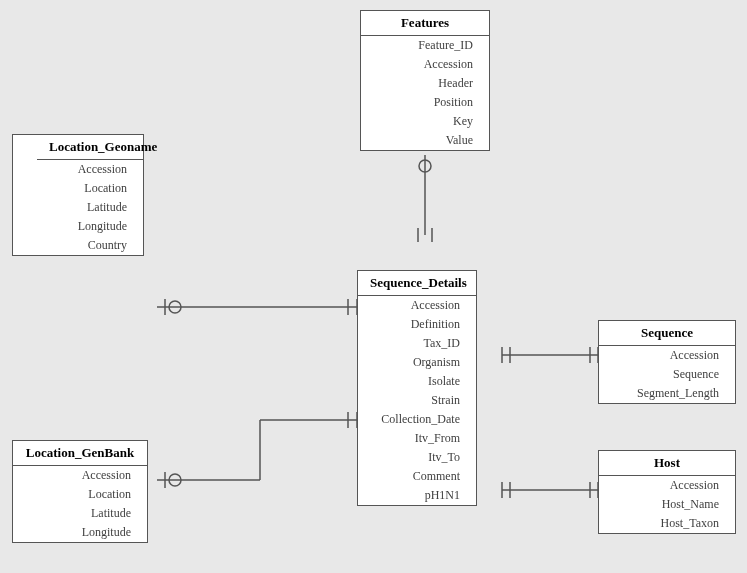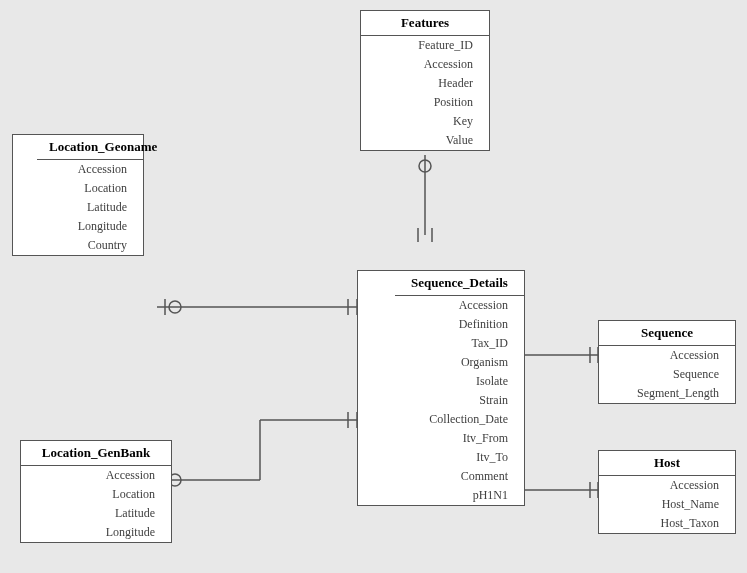--- a/index.html
+++ b/index.html
@@ -103,21 +103,21 @@
   <div class="entity-box" style="left:360px; top:10px; width:130px;">
     <div class="entity-header">Features</div>
     <div class="entity-field">Feature_ID</div>
     <div class="entity-field">Accession</div>
     <div class="entity-field">Header</div>
     <div class="entity-field">Position</div>
     <div class="entity-field">Key</div>
     <div class="entity-field">Value</div>
   </div>
 
-  <div class="entity-box" style="left:357px; top:270px; width:168px;padding-left:37px;">
+  <div class="entity-box" style="left:357px; top:270px; width:120px;">
     <div class="entity-header">Sequence_Details</div>
     <div class="entity-field">Accession</div>
     <div class="entity-field">Definition</div>
     <div class="entity-field">Tax_ID</div>
     <div class="entity-field">Organism</div>
     <div class="entity-field">Isolate</div>
     <div class="entity-field">Strain</div>
     <div class="entity-field">Collection_Date</div>
     <div class="entity-field">Itv_From</div>
     <div class="entity-field">Itv_To</div>
@@ -127,21 +127,21 @@
 
   <div class="entity-box" style="left:12px; top:134px; width:132px;padding-left:24px;">
     <div class="entity-header">Location_Geoname</div>
     <div class="entity-field">Accession</div>
     <div class="entity-field">Location</div>
     <div class="entity-field">Latitude</div>
     <div class="entity-field">Longitude</div>
     <div class="entity-field">Country</div>
   </div>
 
-  <div class="entity-box" style="left:20px; top:440px; width:152px;">
+  <div class="entity-box" style="left:12px; top:440px; width:136px;">
     <div class="entity-header">Location_GenBank</div>
     <div class="entity-field">Accession</div>
     <div class="entity-field">Location</div>
     <div class="entity-field">Latitude</div>
     <div class="entity-field">Longitude</div>
   </div>
 
   <div class="entity-box" style="left:598px; top:320px; width:138px;">
     <div class="entity-header">Sequence</div>
     <div class="entity-field">Accession</div>

